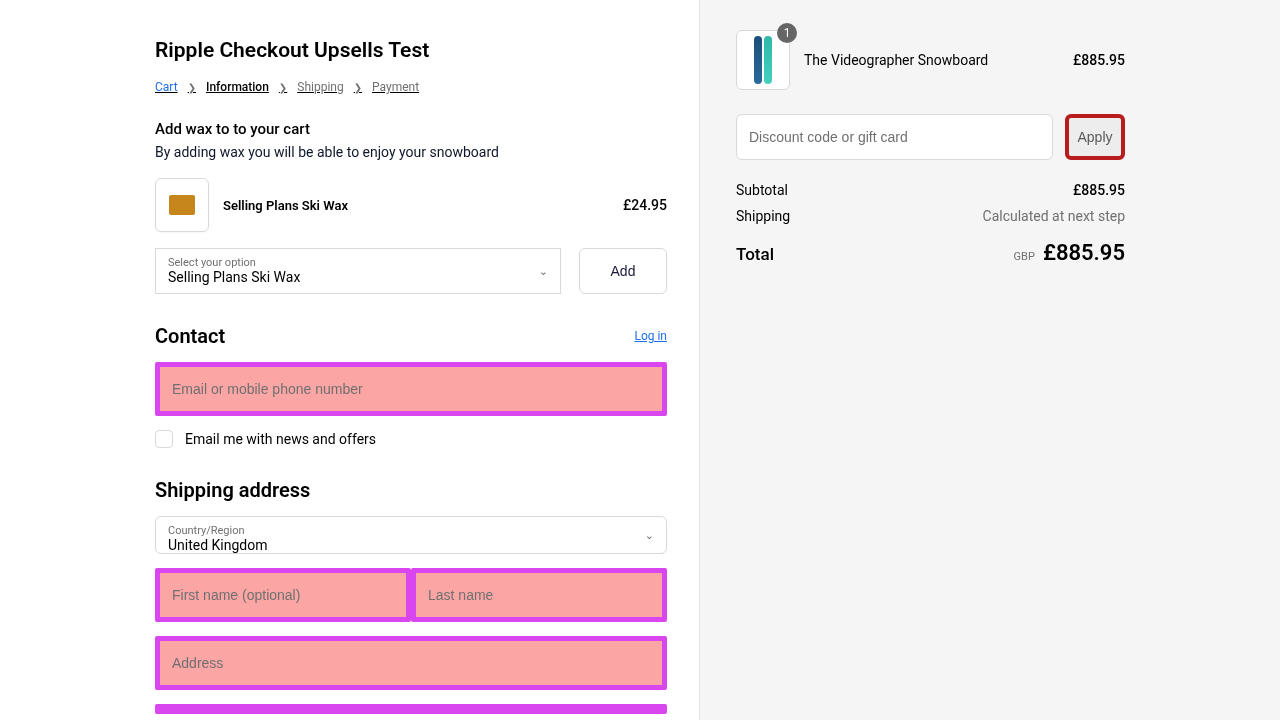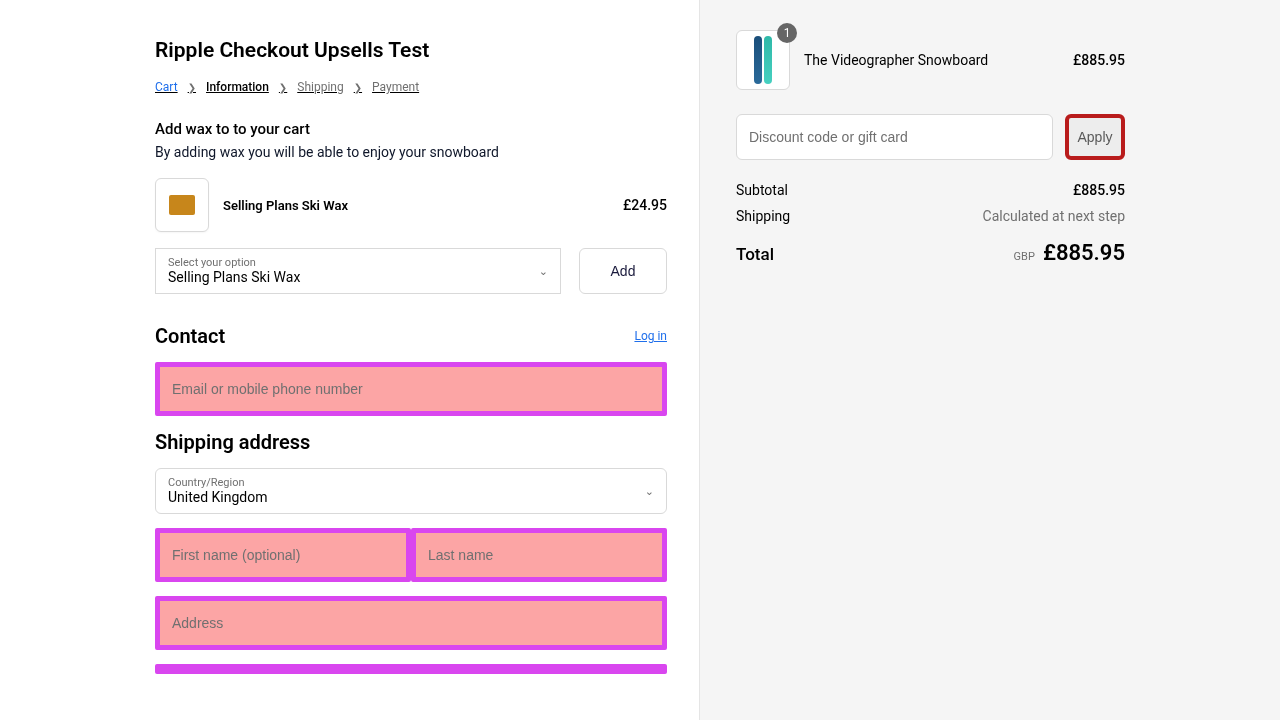--- a/index.html
+++ b/index.html
@@ -86,21 +86,21 @@
   }
   .field input::placeholder { color: #707070; }
   .checkbox-row { display: flex; align-items: center; gap: 12px; margin-bottom: 30px; }
   .checkbox {
     width: 18px; height: 18px; border: 1px solid #d9d9d9; border-radius: 4px; background: #fff;
   }
   .two-col { display: flex; gap: 0; width: 512px; margin-bottom: 14px; }
   .two-col .field { margin-bottom: 0; flex: 1; width: auto; }
   .select-field {
     width: 512px; border: 1px solid #d9d9d9; border-radius: 6px;
-    padding: 7px 12px 8px; background: #fff; position: relative; margin-bottom: 14px;
+    padding: 7px 12px 0; background: #fff; position: relative; margin-bottom: 14px;
   }
   
   .cart-item { display: flex; align-items: center; gap: 14px; margin-bottom: 24px; }
   .cart-thumb {
     width: 54px; height: 60px; border: 1px solid #d9d9d9; border-radius: 6px; background: #fff;
     position: relative; display: flex; align-items: center; justify-content: center; gap: 2px;
   }
   .board { width: 8px; height: 48px; border-radius: 4px; }
   .b1 { background: linear-gradient(#1a4e7a, #2a6a9a); }
   .b2 { background: linear-gradient(#2fb8a8, #46d0c0); }
@@ -168,20 +168,24 @@
 
   <div class="section-head">
     <div class="section-title">Contact</div>
     <a href="#" class="login">Log in</a>
   </div>
 
   <div class="field">
     <input type="text" placeholder="Email or mobile phone number" style="">
   </div>
 
+  <div class="checkbox-row">
+    <div class="checkbox"></div>
+    <span>Email me with news and offers</span>
+  </div>
 
   <div class="section-title" style="margin-bottom:14px;">Shipping address</div>
 
   <div class="select-field">
     <div class="select-label">Country/Region</div>
     <div class="select-value">United Kingdom</div>
     <span class="select-chev">⌄</span>
   </div>
 
   <div class="two-col">

